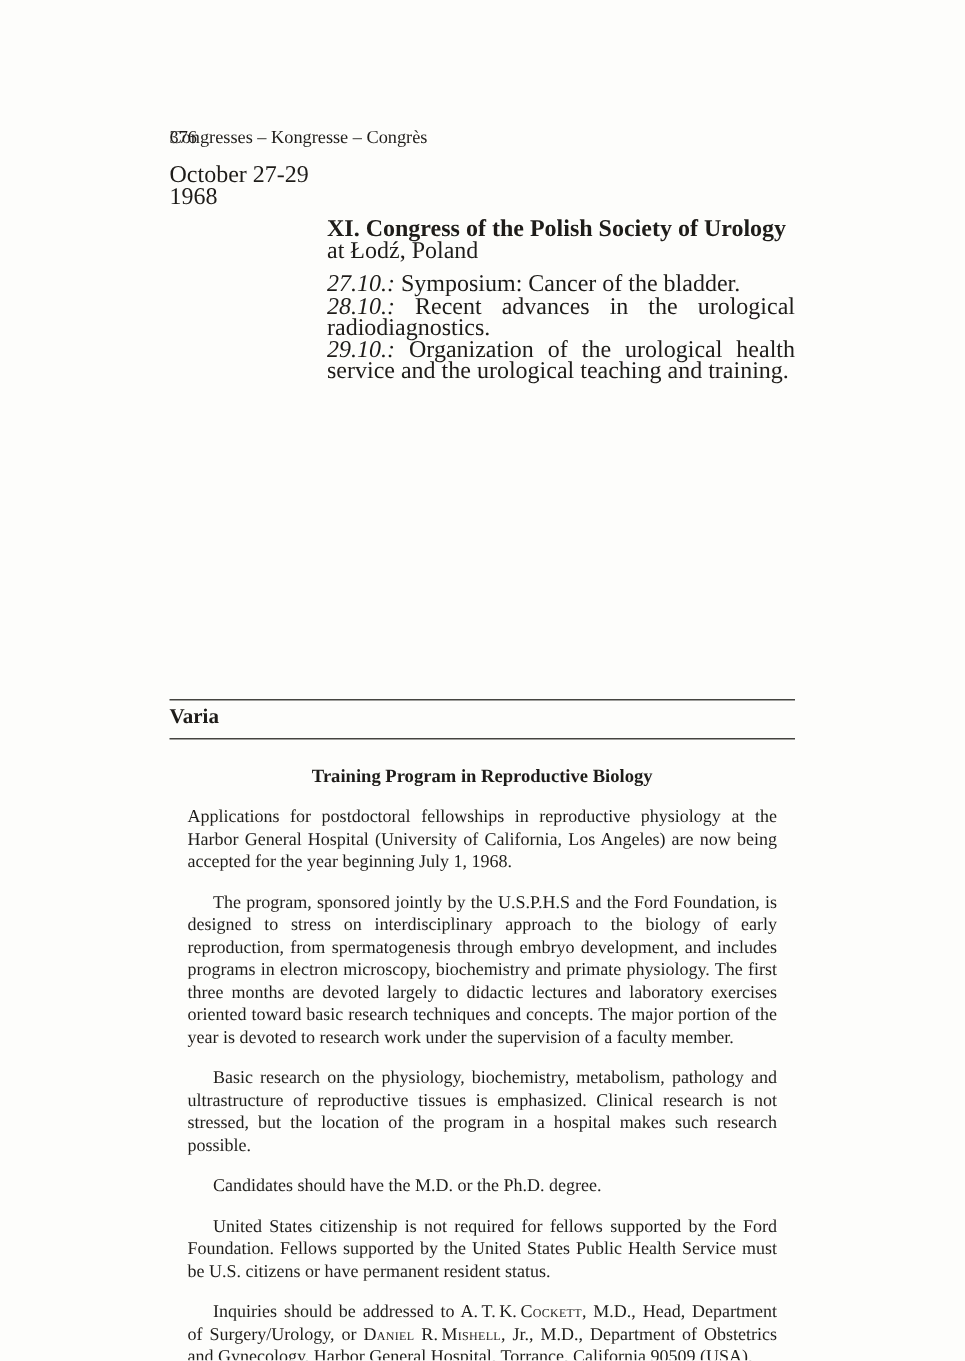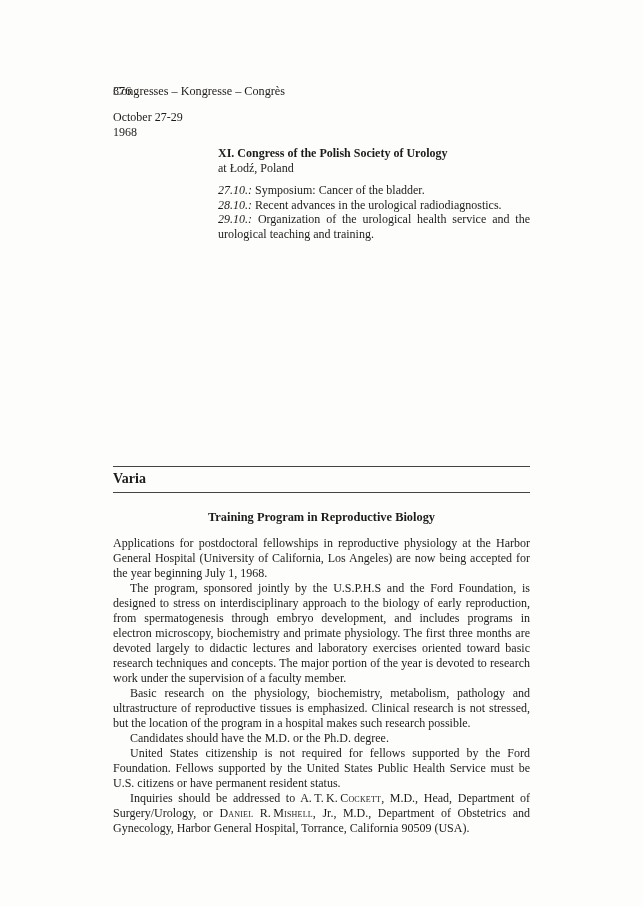--- a/index.html
+++ b/index.html
@@ -36,21 +36,21 @@
   .running-head .rtitle {
     position: absolute;
     left: 0;
     right: 0;
     top: 0;
     text-align: left;
   }
   .congress-entry {
     display: flex;
     margin-top: 12px;
-    font-size: 12px;
+    font-size: 16px;
     line-height: 14.5px;
   }
   .date-col {
     width: 105px;
     flex-shrink: 0;
   }
   .entry-body {
     flex: 1;
   }
   .entry-title {
@@ -91,21 +91,21 @@
     font-weight: bold;
     font-size: 12.4px;
   }
   .article {
     margin-top: 11px;
     font-size: 12px;
     line-height: 15px;
     text-align: justify;
   }
   .article p {
-    margin: 0;
+    margin: 12px;
   }
   .article p.indent {
     text-indent: 17px;
   }
 </style>
 </head>
 <body>
 
 <div class="page">
   <div class="content">

